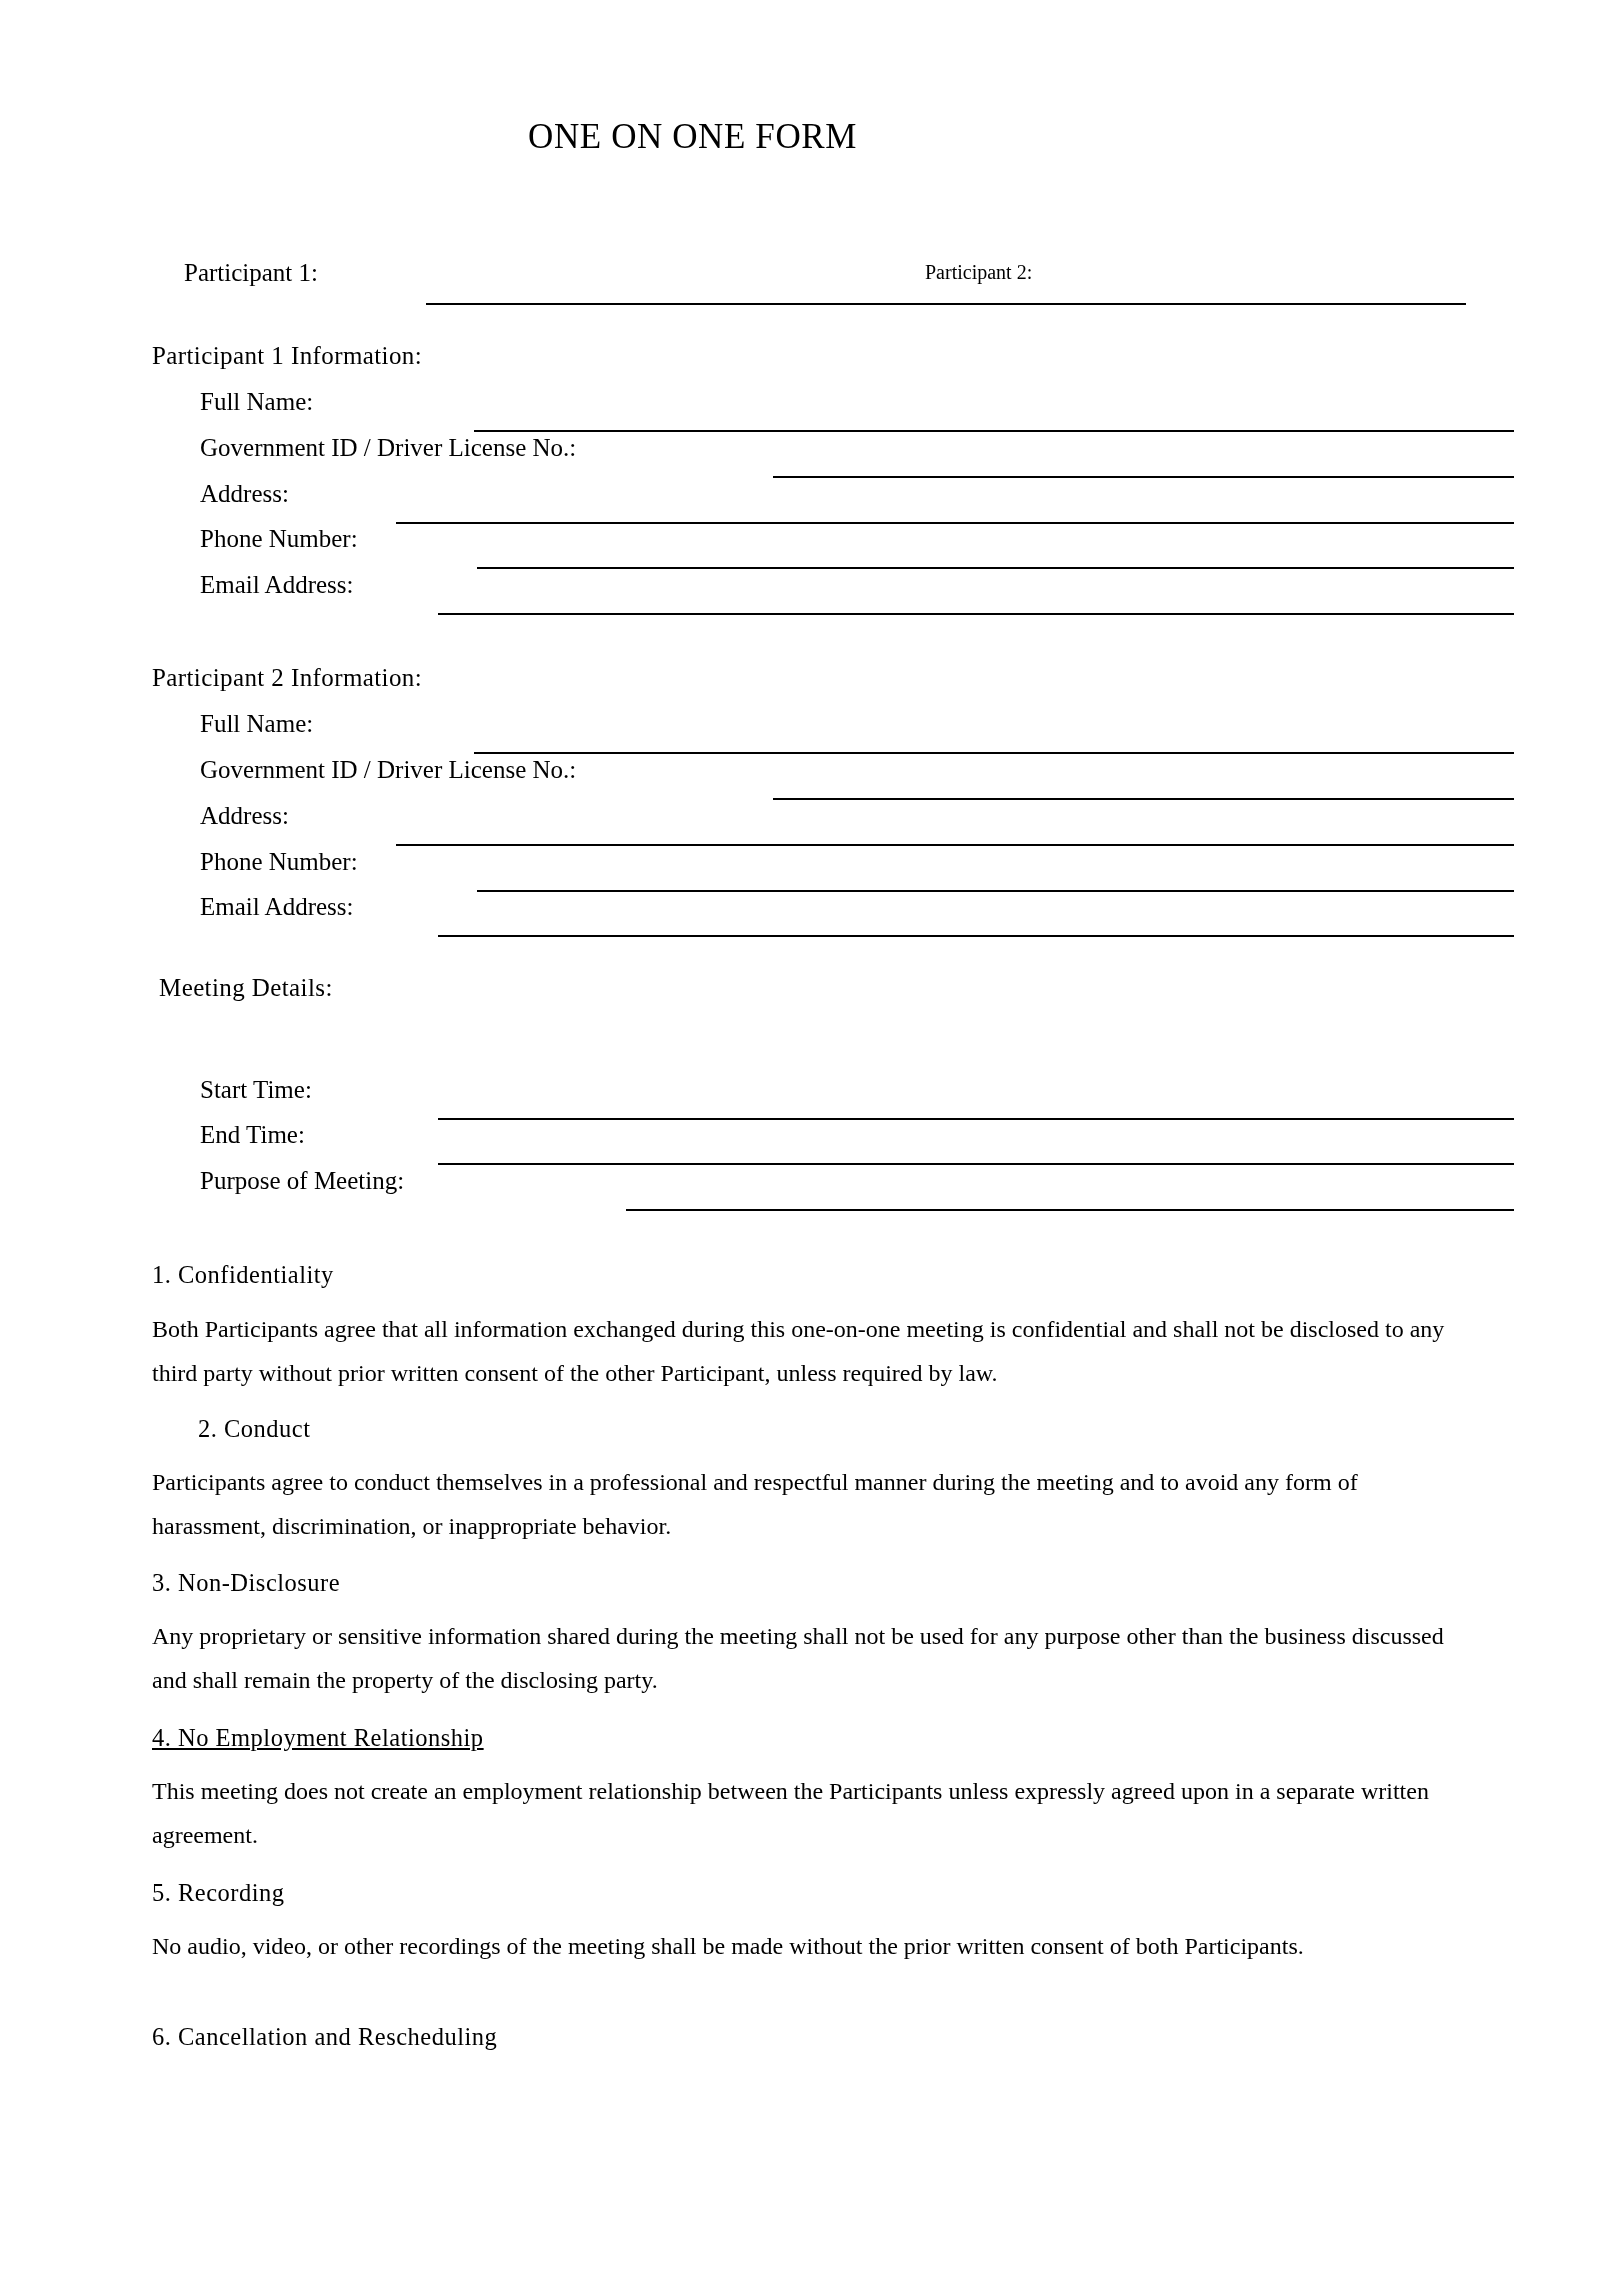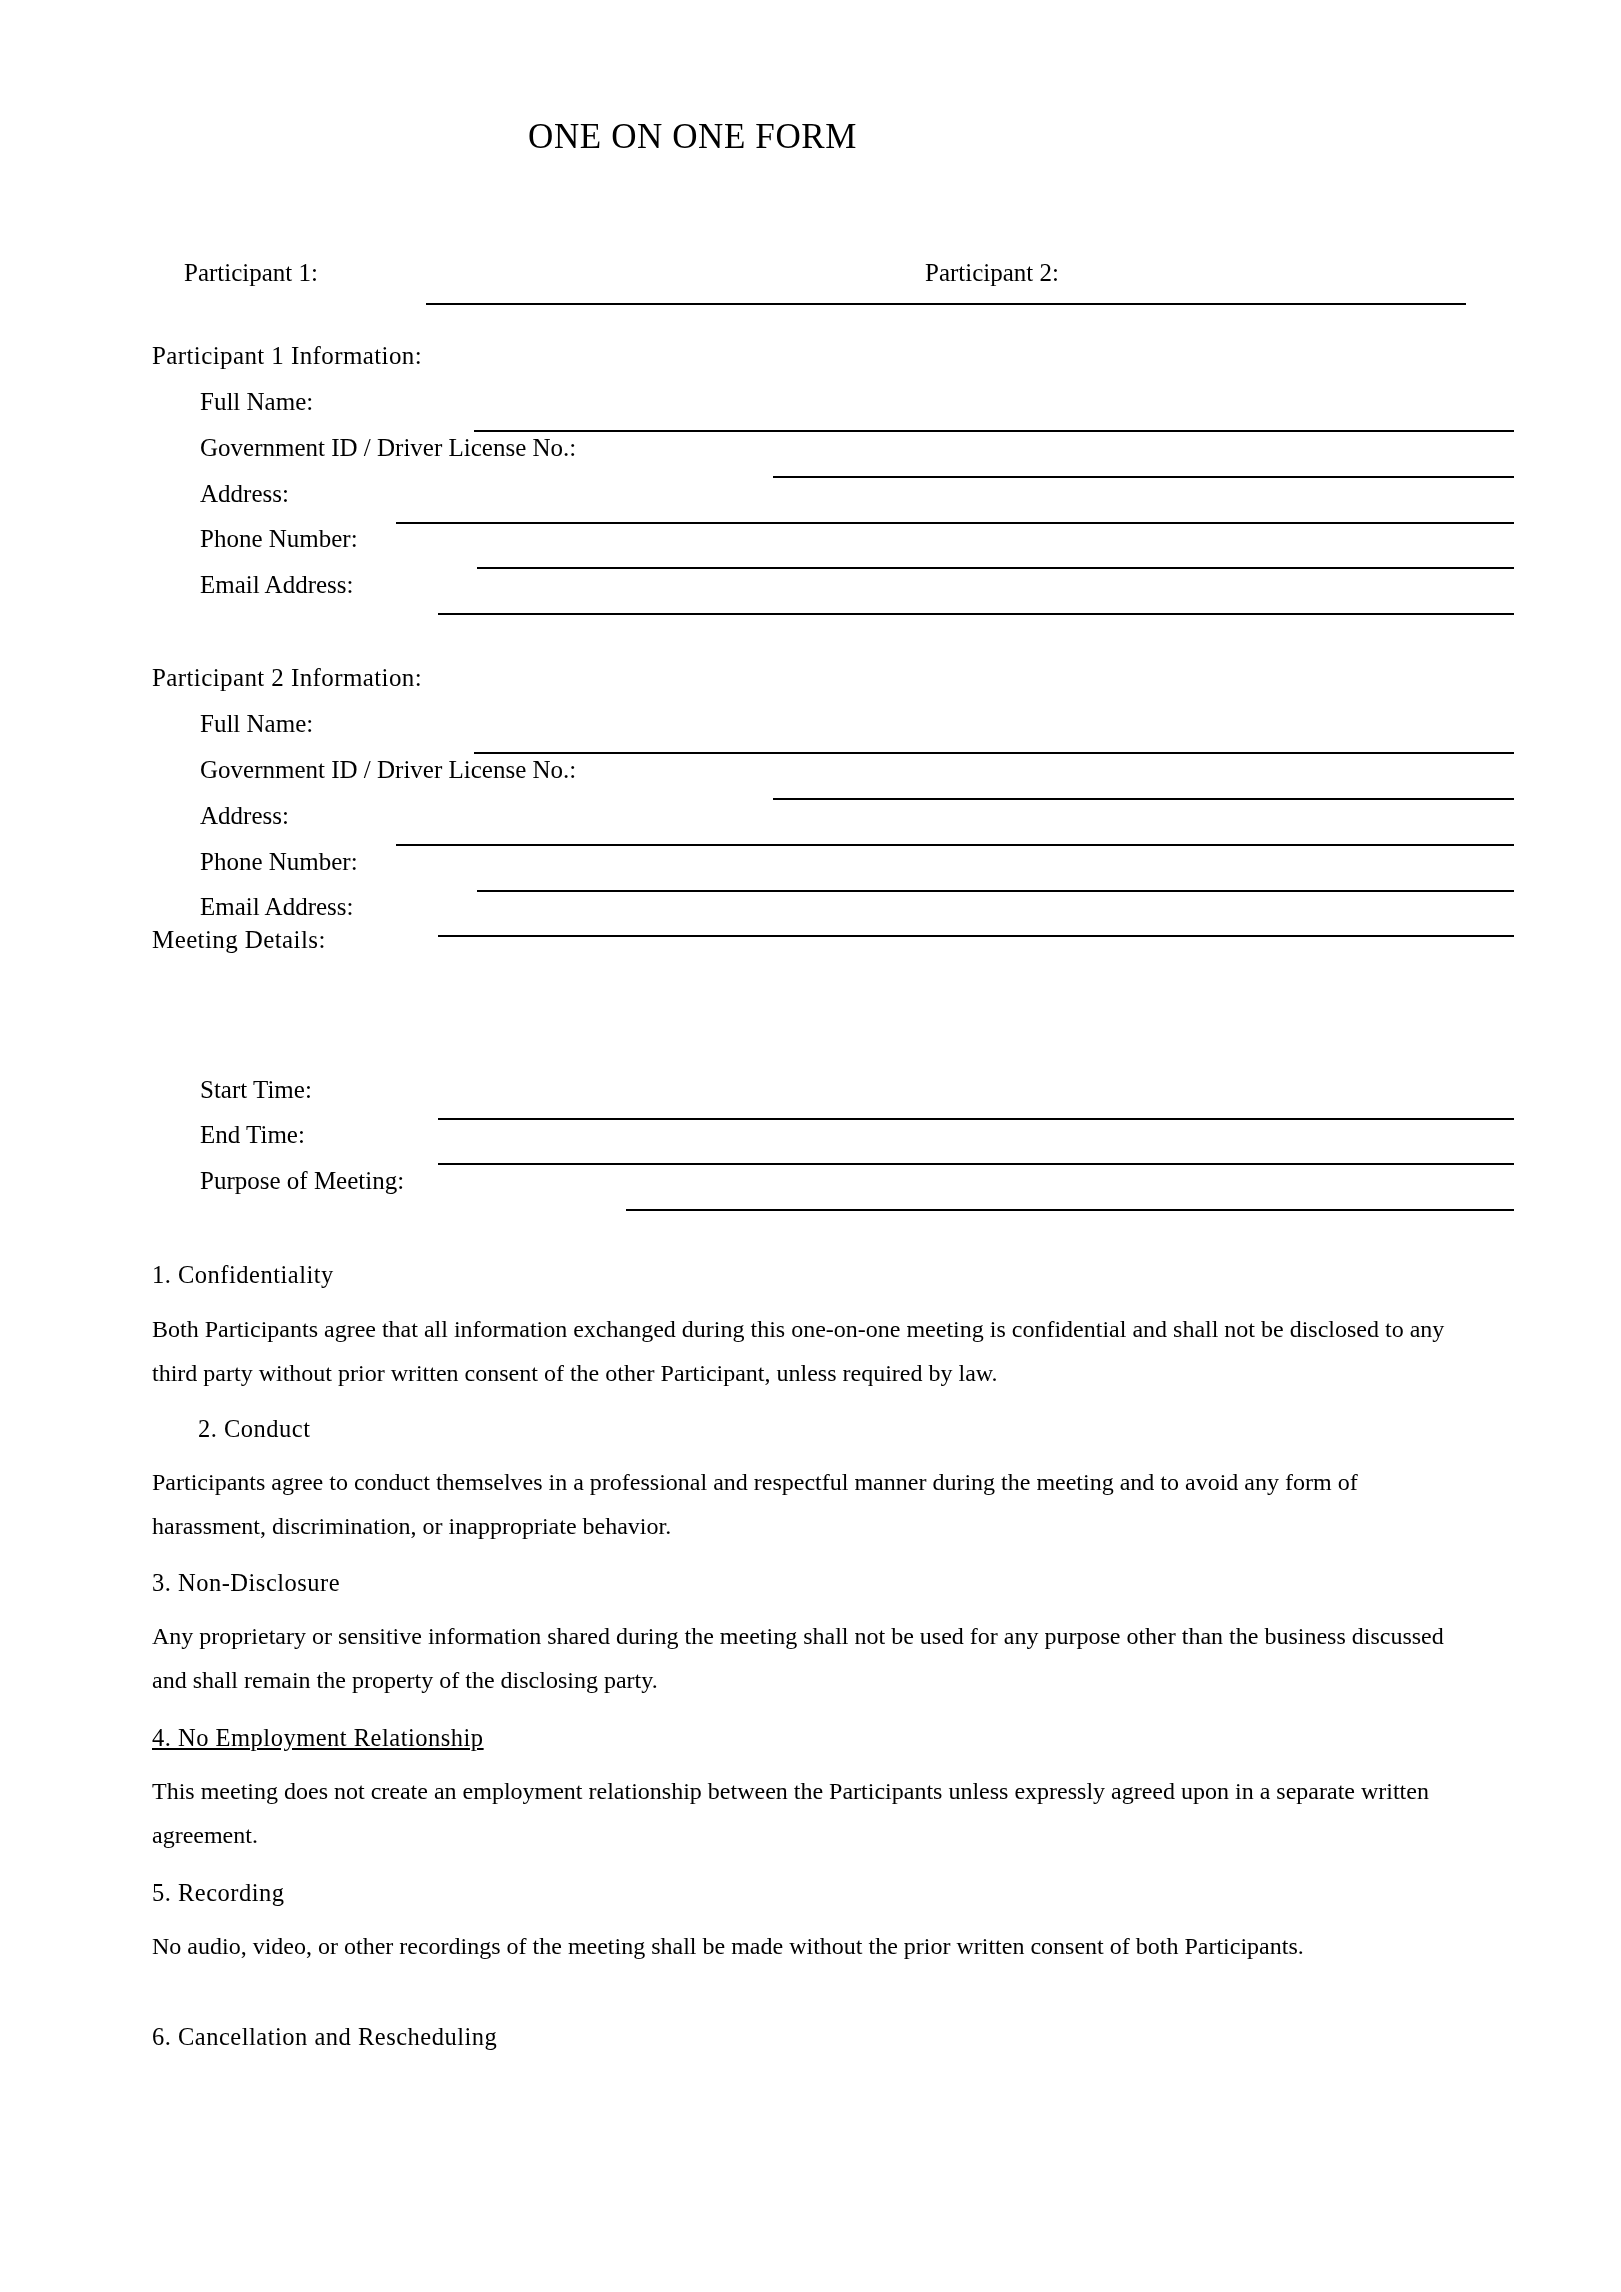--- a/index.html
+++ b/index.html
@@ -102,21 +102,21 @@
     top: 0;
     font-size: 25px;
     line-height: 29px;
     white-space: nowrap;
     margin-left: 32px;
   }
   .participant-header .p2 {
     position: absolute;
     left: 773px;
     top: 0;
-    font-size: 25px;
+    font-size: 20px;
     line-height: 29px;
     white-space: nowrap;
   }
   .participant-header .ph-rule {
     position: absolute;
     left: 274px;
     right: 0;
     bottom: 0;
     height: 0;
     border-bottom: 2.9px solid #000000;
@@ -182,21 +182,21 @@
   <div class="field-row" style="top:847px;">
     <span class="field-label">Phone Number:</span>
     <span class="rule" style="left:277px;"></span>
   </div>
 
   <div class="field-row" style="top:892px;">
     <span class="field-label">Email Address:</span>
     <span class="rule" style="left:238px;"></span>
   </div>
 
-  <div class="section-heading" style="top:925px;">Meeting Details:</div>
+  <div class="section-heading" style="top:973px;margin-left:7px;">Meeting Details:</div>
 
 
   <div class="field-row" style="top:1075px;">
     <span class="field-label">Start Time:</span>
     <span class="rule" style="left:238px;"></span>
   </div>
 
   <div class="field-row" style="top:1120px;">
     <span class="field-label">End Time:</span>
     <span class="rule" style="left:238px;"></span>

